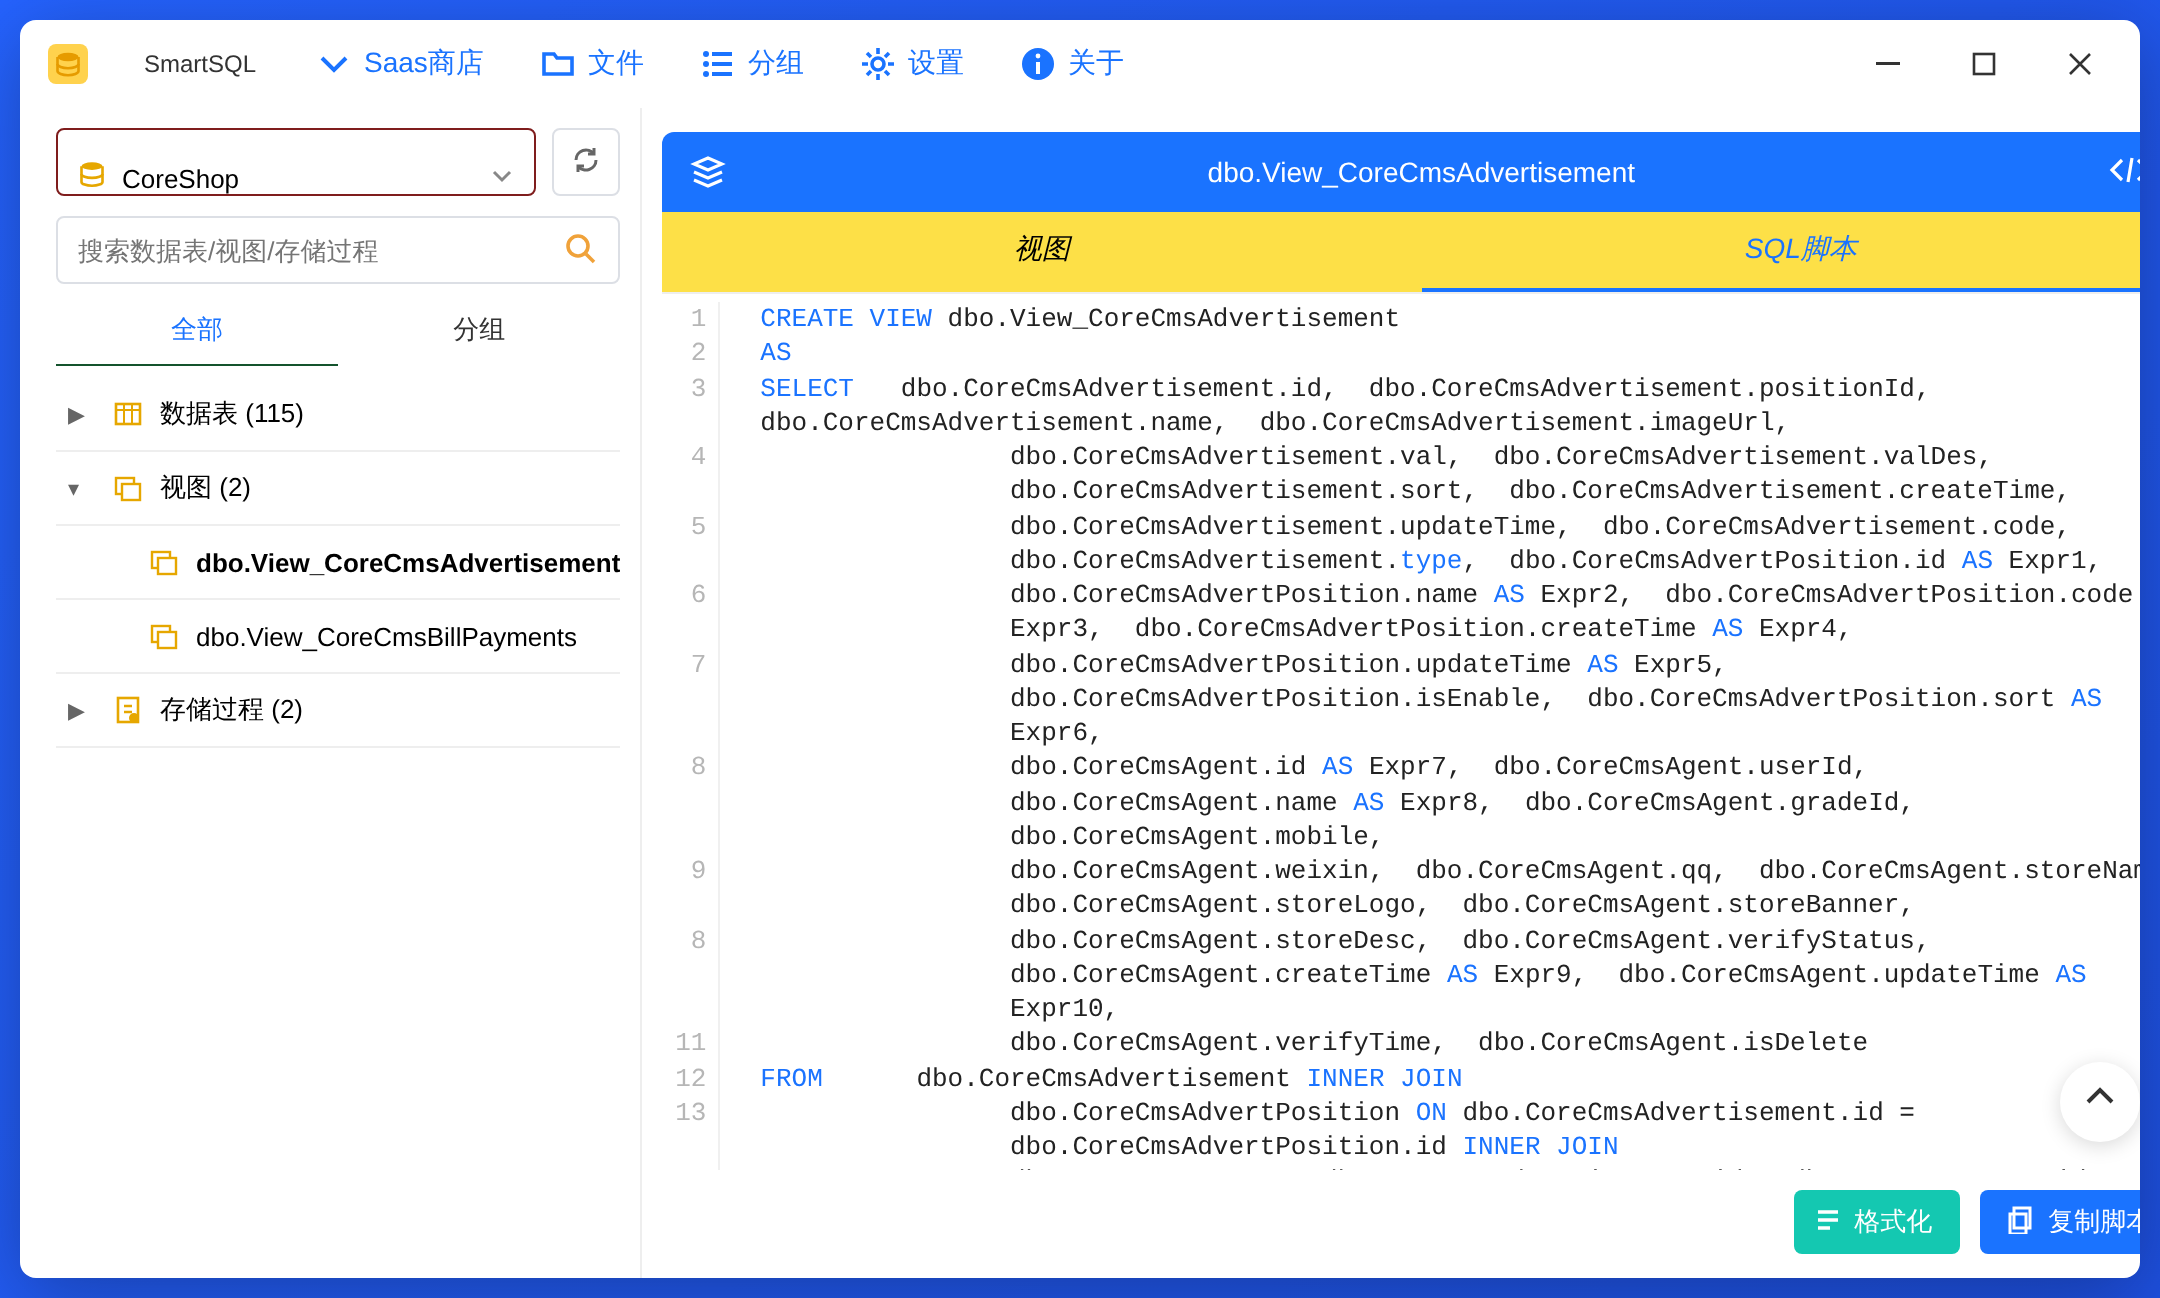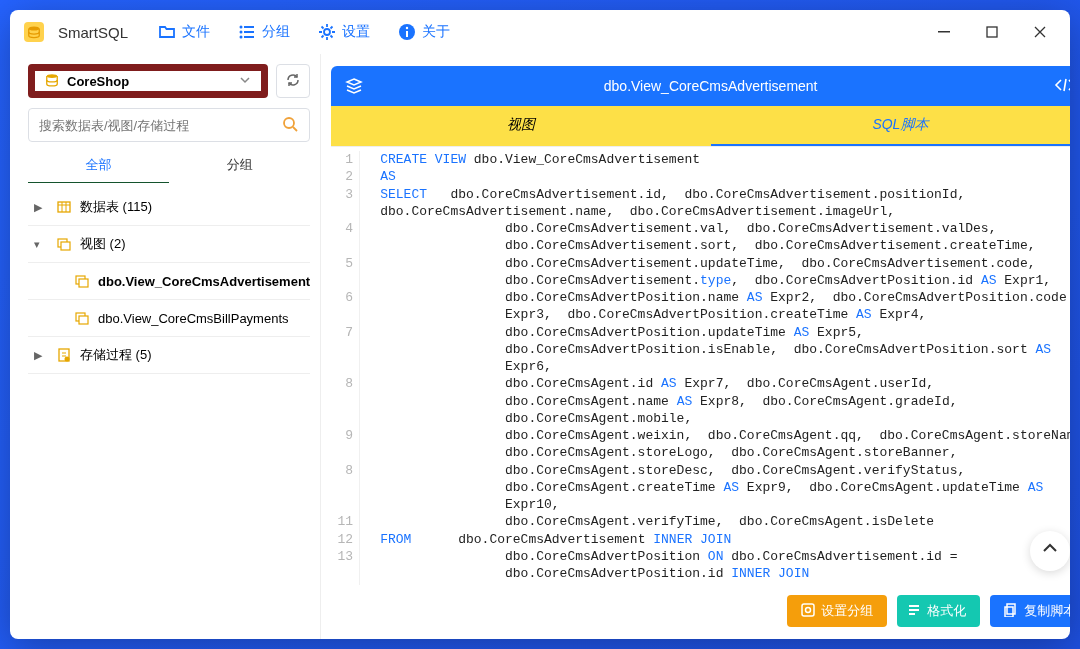--- a/index.html
+++ b/index.html
@@ -2,31 +2,31 @@
 <html><head>
 <meta charset="utf-8">
 <style>
 * { box-sizing: border-box; margin: 0; padding: 0; }
 body { font-family: "Microsoft YaHei", "Segoe UI", Arial, sans-serif; font-size: 13px; background: linear-gradient(135deg, #2563ff, #1e50e0); width: 1080px; height: 649px; overflow: hidden; padding: 10px; }
 .window { background: #fff; width: 100%; height: 100%; border-radius: 8px; display: flex; flex-direction: column; box-shadow: 0 8px 40px rgba(0,0,0,0.3); overflow: hidden; }
 
 
 .titlebar { height: 44px; display: flex; align-items: center; padding: 0 8px 0 14px; gap: 4px; }
 .app-logo { width: 20px; height: 20px; background: #ffd24d; border-radius: 4px; display:flex;align-items:center;justify-content:center;color:#a86a00;font-size:12px; }
-.app-name { font-size: 15px; color: #333; margin-left: 10px; margin-right: 14px; font-weight: 500; }
+.app-name { font-size: 12px; color: #333; margin-left: 24px; margin-right: 14px; font-weight: 500; }
 .menu-item { display: flex; align-items: center; gap: 6px; color: #1a73ff; padding: 6px 12px; cursor: pointer; font-size: 14px; font-weight: 500; }
 .menu-item .ico { display: inline-flex; width: 18px; height:18px; align-items:center; justify-content:center; }
 .spacer { flex: 1; }
 .win-btn { width: 44px; height: 30px; display:flex;align-items:center;justify-content:center; color:#333; cursor:pointer; }
 
 
 .body { flex: 1; display: flex; overflow: hidden; }
 .sidebar { width: 355px; border-right: 1px solid #eee; display:flex; flex-direction:column; padding: 10px 10px 10px 18px; gap: 0; }
 .db-row { display:flex; gap:8px; align-items:center; }
-.db-select { flex:1; height: 34px; border:7px solid #7f1d1d; border-radius: 4px; display:flex; align-items:center; padding:0 10px; gap:8px; cursor:pointer;font-weight:bold; }
+.db-select { flex:1; height: 34px; border:1px solid #7f1d1d; border-radius: 4px; display:flex; align-items:flex-end; padding:0 10px; gap:8px; cursor:pointer; }
 .db-select .chev { margin-left:auto; color:#888; }
 .db-refresh { width:34px; height:34px; border:1px solid #dcdfe5; border-radius:4px; display:flex;align-items:center;justify-content:center;cursor:pointer;color:#666; }
 .search { margin-top:10px; height:34px; border:1px solid #dcdfe5; border-radius:4px; display:flex; align-items:center; padding:0 10px; gap:8px; }
 .search input { flex:1; border:none; outline:none; font-size:13px; color:#888; }
 .search .mag { color:#f0a23a; }
 .tabs { display:flex; margin-top:6px; }
 .tab { flex:1; text-align:center; padding:8px 0; cursor:pointer; color:#333; }
 .tab.active { color:#1a73ff; border-bottom: 1px solid #14532d; font-weight:500; }
 .tree { margin-top: 6px; overflow-y:auto; flex:1; }
 .tree-row { display:flex; align-items:center; height:36px; gap:8px; padding-left: 6px; cursor:pointer; }
@@ -72,20 +72,28 @@
       <svg width="14" height="14" viewBox="0 0 16 16">
           <ellipse cx="8" cy="4" rx="6" ry="2.4" fill="#e69b00"></ellipse>
           <path d="M2 4v4c0 1.3 2.7 2.4 6 2.4s6-1.1 6-2.4V4" fill="none" stroke="#e69b00" stroke-width="1.5"></path>
           <path d="M2 8v4c0 1.3 2.7 2.4 6 2.4s6-1.1 6-2.4V8" fill="none" stroke="#e69b00" stroke-width="1.5"></path>
         </svg>
     </span>
     <span class="app-name">SmartSQL</span>
 
     <div class="menu-item">
       <span class="ico">
+          <svg width="16" height="16" viewBox="0 0 16 16">
+            <path d="M2 5l6 6 6-6" stroke="#1a73ff" stroke-width="2" fill="none"></path>
+          </svg>
+        </span>
+      <span>Saas商店</span>
+    </div>
+    <div class="menu-item">
+      <span class="ico">
           <svg width="18" height="18" viewBox="0 0 18 18">
             <path d="M2 4h5l1.5 2H16v8H2z" fill="none" stroke="#1a73ff" stroke-width="1.8"></path>
           </svg>
         </span>
       <span>文件</span>
     </div>
     <div class="menu-item">
       <span class="ico">
           <svg width="18" height="18" viewBox="0 0 18 18">
             <circle cx="3" cy="4" r="1.5" fill="#1a73ff"></circle>
@@ -217,21 +225,21 @@
         <div class="tree-sep"></div>
         <div class="tree-row">
           <span class="arrow">▶</span>
           <span class="ticon yellow">
               <svg width="14" height="14" viewBox="0 0 14 14">
                 <rect x="2" y="1" width="10" height="12" fill="none" stroke="#e6a700" stroke-width="1.3"></rect>
                 <path d="M5 5h4M5 8h4" stroke="#e6a700" stroke-width="1.2"></path>
                 <circle cx="10" cy="11" r="2.5" fill="#e6a700"></circle>
               </svg>
             </span>
-          <span>存储过程  (5)</span>
+          <span>存储过程  (2)</span>
         </div>
         <div class="tree-sep"></div>
       </div>
     </div>
 
     <div class="main">
       <div class="main-header main-header-wrap">
         <span class="stack-icon">
             <svg width="18" height="18" viewBox="0 0 18 18">
               <path d="M9 2l7 3-7 3-7-3z M2 9l7 3 7-3 M2 13l7 3 7-3" fill="none" stroke="#fff" stroke-width="1.5"></path>
@@ -280,27 +288,20 @@
           <div class="code-text" id="code"><div class="ln"><span class="kw">CREATE VIEW</span> dbo.View_CoreCmsAdvertisement</div><div class="ln"><span class="kw">AS</span></div><div class="ln"><span class="kw">SELECT</span>   dbo.CoreCmsAdvertisement.id,  dbo.CoreCmsAdvertisement.positionId,</div><div class="ln">dbo.CoreCmsAdvertisement.name,  dbo.CoreCmsAdvertisement.imageUrl,</div><div class="ln">                dbo.CoreCmsAdvertisement.val,  dbo.CoreCmsAdvertisement.valDes,</div><div class="ln">                dbo.CoreCmsAdvertisement.sort,  dbo.CoreCmsAdvertisement.createTime,</div><div class="ln">                dbo.CoreCmsAdvertisement.updateTime,  dbo.CoreCmsAdvertisement.code,</div><div class="ln">                dbo.CoreCmsAdvertisement.<span class="kw">type</span>,  dbo.CoreCmsAdvertPosition.id <span class="kw">AS</span> Expr1,</div><div class="ln">                dbo.CoreCmsAdvertPosition.name <span class="kw">AS</span> Expr2,  dbo.CoreCmsAdvertPosition.code <span class="kw">AS</span></div><div class="ln">                Expr3,  dbo.CoreCmsAdvertPosition.createTime <span class="kw">AS</span> Expr4,</div><div class="ln">                dbo.CoreCmsAdvertPosition.updateTime <span class="kw">AS</span> Expr5,</div><div class="ln">                dbo.CoreCmsAdvertPosition.isEnable,  dbo.CoreCmsAdvertPosition.sort <span class="kw">AS</span></div><div class="ln">                Expr6,</div><div class="ln">                dbo.CoreCmsAgent.id <span class="kw">AS</span> Expr7,  dbo.CoreCmsAgent.userId,</div><div class="ln">                dbo.CoreCmsAgent.name <span class="kw">AS</span> Expr8,  dbo.CoreCmsAgent.gradeId,</div><div class="ln">                dbo.CoreCmsAgent.mobile,</div><div class="ln">                dbo.CoreCmsAgent.weixin,  dbo.CoreCmsAgent.qq,  dbo.CoreCmsAgent.storeName,</div><div class="ln">                dbo.CoreCmsAgent.storeLogo,  dbo.CoreCmsAgent.storeBanner,</div><div class="ln">                dbo.CoreCmsAgent.storeDesc,  dbo.CoreCmsAgent.verifyStatus,</div><div class="ln">                dbo.CoreCmsAgent.createTime <span class="kw">AS</span> Expr9,  dbo.CoreCmsAgent.updateTime <span class="kw">AS</span></div><div class="ln">                Expr10,</div><div class="ln">                dbo.CoreCmsAgent.verifyTime,  dbo.CoreCmsAgent.isDelete</div><div class="ln"><span class="kw">FROM</span>      dbo.CoreCmsAdvertisement <span class="kw">INNER JOIN</span></div><div class="ln">                dbo.CoreCmsAdvertPosition <span class="kw">ON</span> dbo.CoreCmsAdvertisement.id =</div><div class="ln">                dbo.CoreCmsAdvertPosition.id <span class="kw">INNER JOIN</span></div><div class="ln">                dbo.CoreCmsAgent <span class="kw">ON</span> dbo.CoreCmsAdvertisement.id = dbo.CoreCmsAgent.id</div></div>
         </div>
         <div class="fab">
           <span><svg width="18" height="18" viewBox="0 0 18 18">
                 <path d="M3 12l6-6 6 6" fill="none" stroke="#333" stroke-width="2"></path>
               </svg></span>
         </div>
       </div>
 
       <div class="footer">
-        <button class="btn btn-orange">
-          <span><svg width="14" height="14" viewBox="0 0 14 14">
-                <rect x="1" y="1" width="12" height="12" rx="2" fill="none" stroke="#fff" stroke-width="1.5"></rect>
-                <circle cx="7" cy="7" r="2.5" fill="none" stroke="#fff" stroke-width="1.5"></circle>
-              </svg></span>
-          <span>设置分组</span>
-        </button>
         <button class="btn btn-teal">
           <span><svg width="14" height="14" viewBox="0 0 14 14">
                 <path d="M2 3h10M2 7h10M2 11h6" stroke="#fff" stroke-width="1.8"></path>
               </svg></span>
           <span>格式化</span>
         </button>
         <button class="btn btn-blue">
           <span><svg width="14" height="14" viewBox="0 0 14 14">
                 <rect x="3" y="1" width="8" height="10" fill="none" stroke="#fff" stroke-width="1.5"></rect>
                 <rect x="1" y="4" width="8" height="10" fill="none" stroke="#fff" stroke-width="1.5"></rect>

